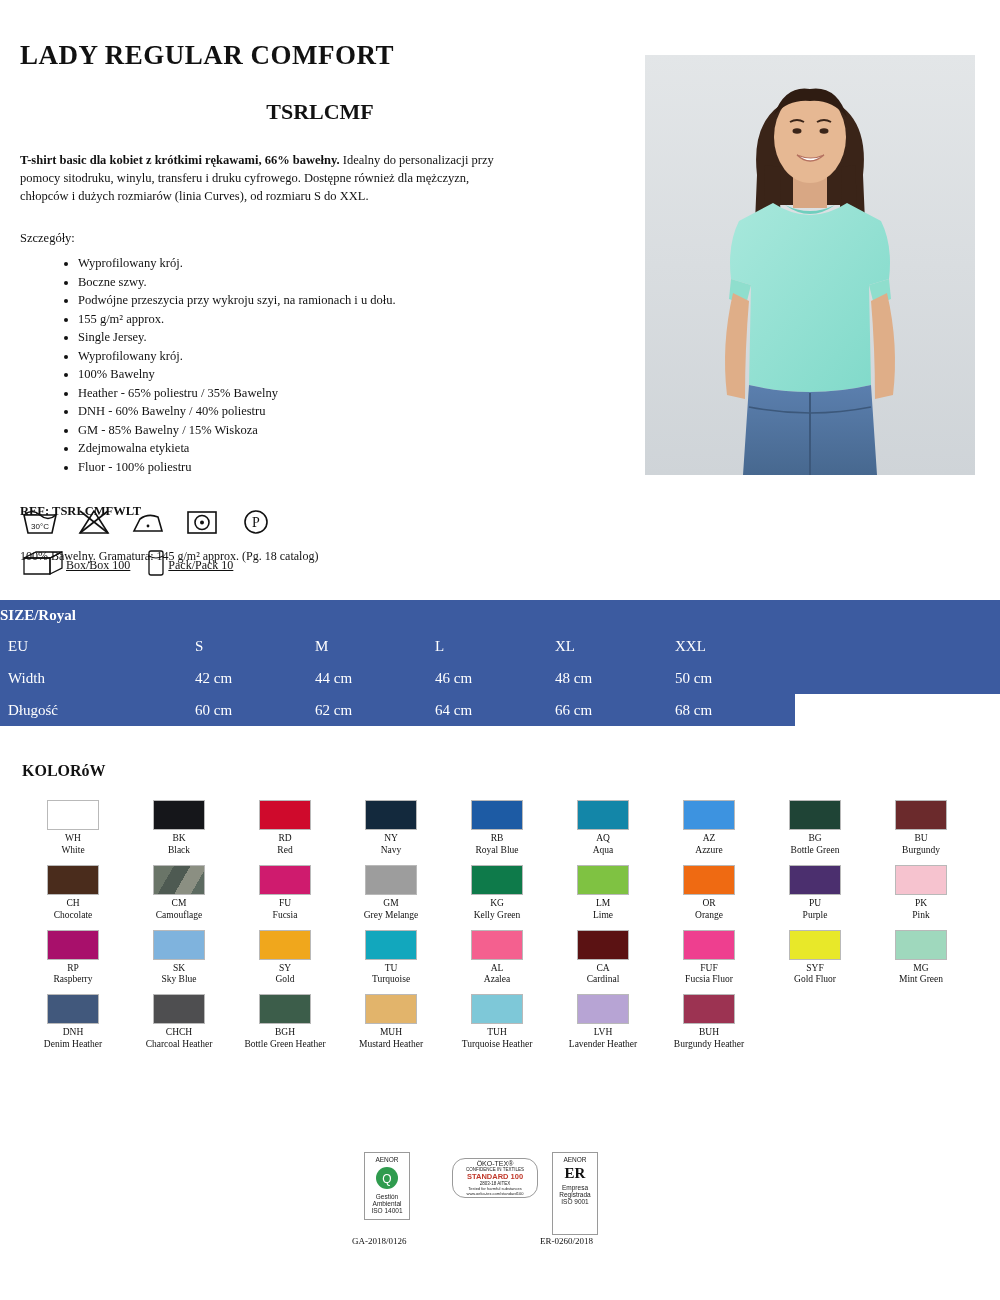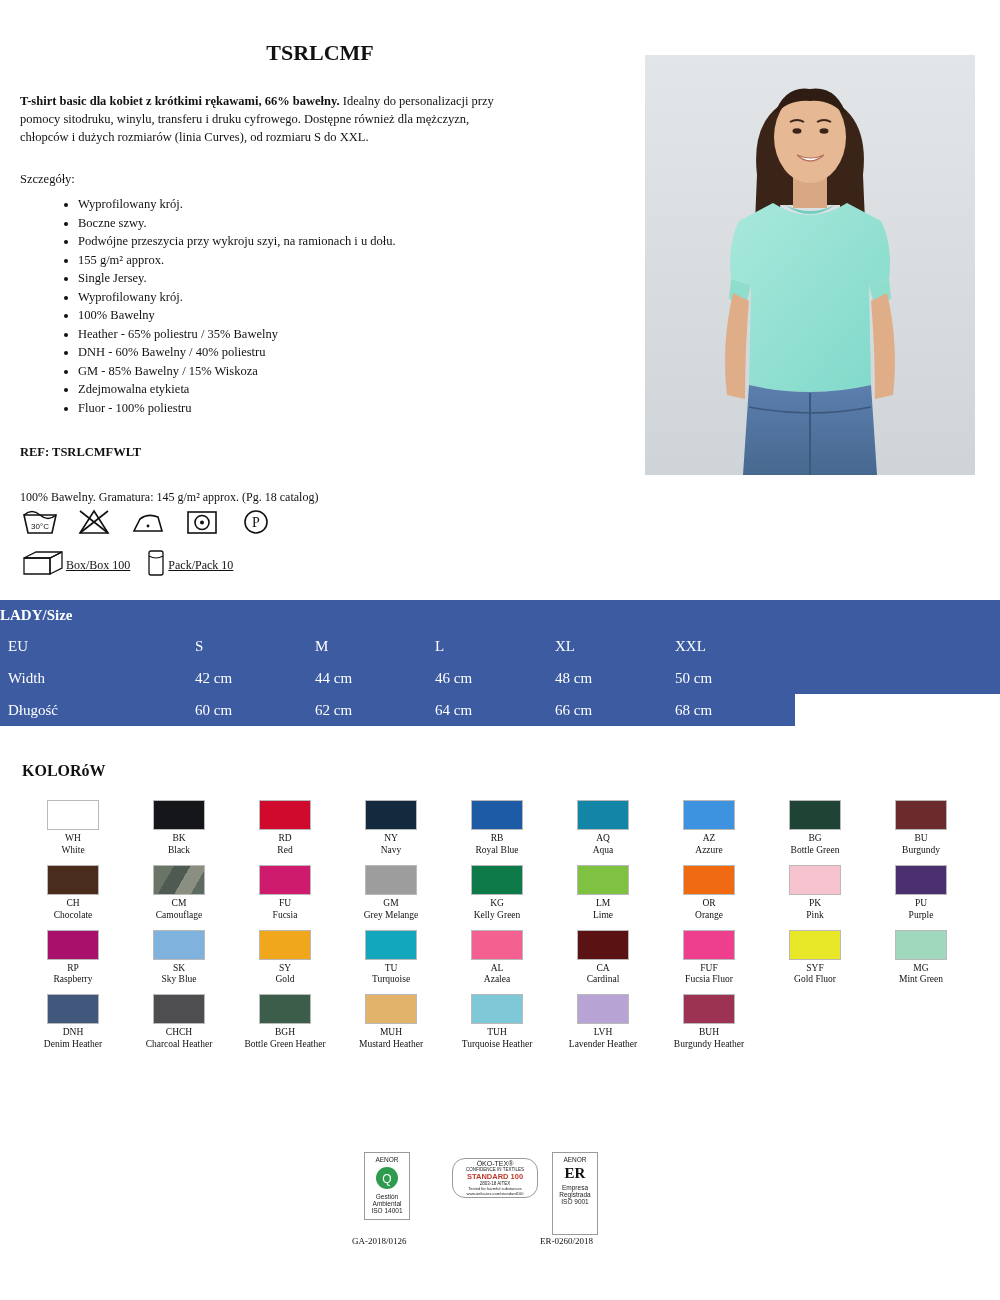--- a/index.html
+++ b/index.html
@@ -91,20 +91,21 @@
   .cert-code { position:absolute; font-size:9px; font-family:"Liberation Serif", serif; }
   .code-1 { left:352px; top:1236px; }
   .code-2 { left:540px; top:1236px; }
 </style>
 </head>
 <body>
 
 <div class="page">
 
   <div class="left-col">
+    <h1 class="title">LADY REGULAR COMFORT</h1>
     <h2 class="code">TSRLCMF</h2>
     <p class="desc"><b>T-shirt basic dla kobiet z krótkimi rękawami, 66% bawełny.</b><span> Idealny do personalizacji przy pomocy sitodruku, winylu, transferu i druku cyfrowego. Dostępne również dla mężczyzn, chłopców i dużych rozmiarów (linia Curves), od rozmiaru S do XXL.</span></p>
     <p class="details-label">Szczegóły:</p>
     <ul class="details">
       <li>Wyprofilowany krój.</li>
       <li>Boczne szwy.</li>
       <li>Podwójne przeszycia przy wykroju szyi, na ramionach i u dołu.</li>
       <li>155 g/m² approx.</li>
       <li>Single Jersey.</li>
       <li>Wyprofilowany krój.</li>
@@ -216,21 +217,21 @@
       <path d="M88 238 Q76 290 82 340 L100 344 Q100 292 104 246 Z" fill="#dfae88"></path>
       <path d="M242 238 Q254 290 248 340 L230 344 Q230 292 226 246 Z" fill="#dfae88"></path>
 
       <path d="M104 330 Q165 344 226 330 L232 420 L98 420 Z" fill="url(#jeansGrad)"></path>
       <path d="M165 338 L165 420" stroke="#3c587b" stroke-width="2"></path>
       <path d="M104 352 Q165 364 226 352" stroke="#3c587b" stroke-width="1.5" fill="none"></path>
     </svg>
   </div>
 
   <div class="size-band">
-    <div class="t">LADY/Size</div>
+    <div class="t">SIZE/Royal</div>
   </div>
 
   <div class="size-table">
     <table>
       <tbody>
           <tr>
         <td class="c0">EU</td>
         <td class="c1">S</td>
         <td class="c2">M</td>
         <td class="c3">L</td>
@@ -341,28 +342,28 @@
           <div class="swatch" style="background:#7fc242"></div>
           <div class="sw-code">LM</div>
           <div class="sw-name">Lime</div>
         </div>
       <div class="swatch-cell">
           <div class="swatch" style="background:#ef6a12"></div>
           <div class="sw-code">OR</div>
           <div class="sw-name">Orange</div>
         </div>
       <div class="swatch-cell">
+          <div class="swatch" style="background:#4b2f6e"></div>
+          <div class="sw-code">PU</div>
+          <div class="sw-name">Purple</div>
+        </div>
+      <div class="swatch-cell">
           <div class="swatch" style="background:#f6c3cf"></div>
           <div class="sw-code">PK</div>
           <div class="sw-name">Pink</div>
-        </div>
-      <div class="swatch-cell">
-          <div class="swatch" style="background:#4b2f6e"></div>
-          <div class="sw-code">PU</div>
-          <div class="sw-name">Purple</div>
         </div>
     </div>
 
     <div class="color-row">
       <div class="swatch-cell">
           <div class="swatch" style="background:#a8106b"></div>
           <div class="sw-code">RP</div>
           <div class="sw-name">Raspberry</div>
         </div>
       <div class="swatch-cell">

